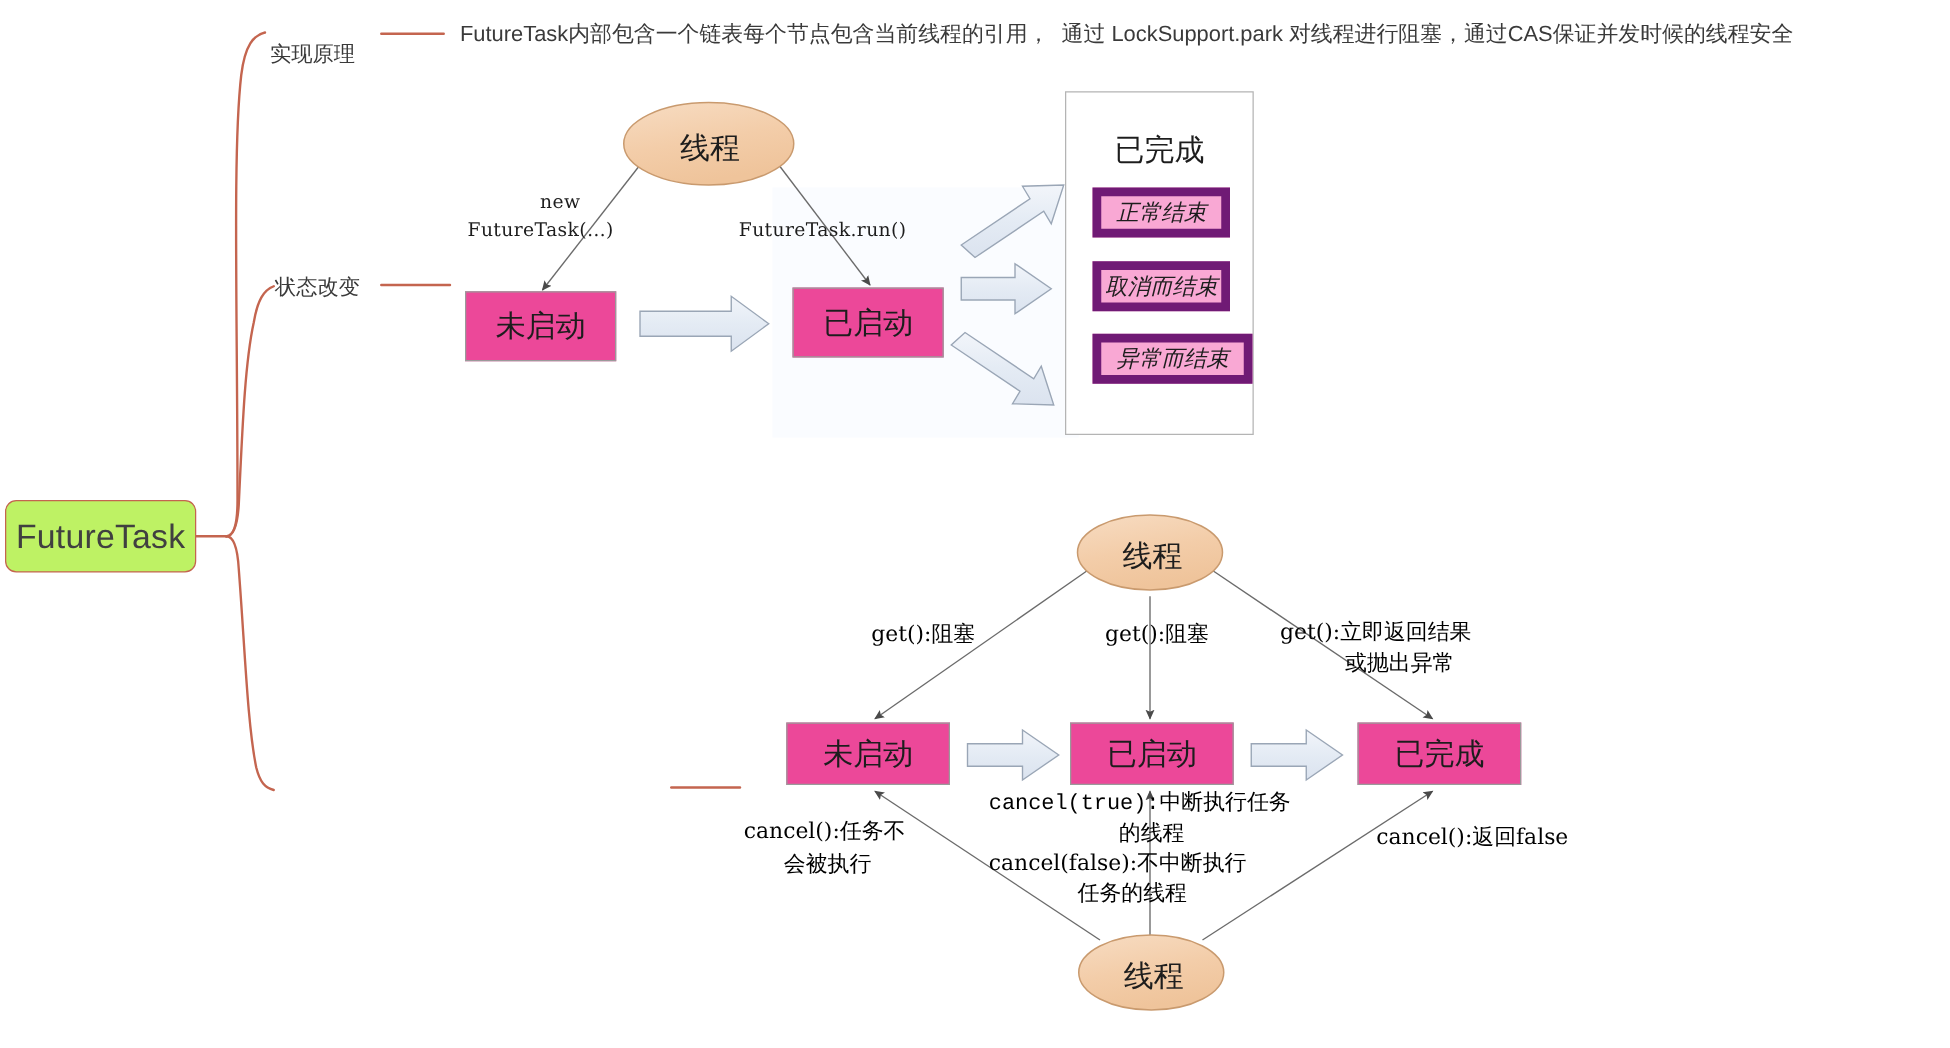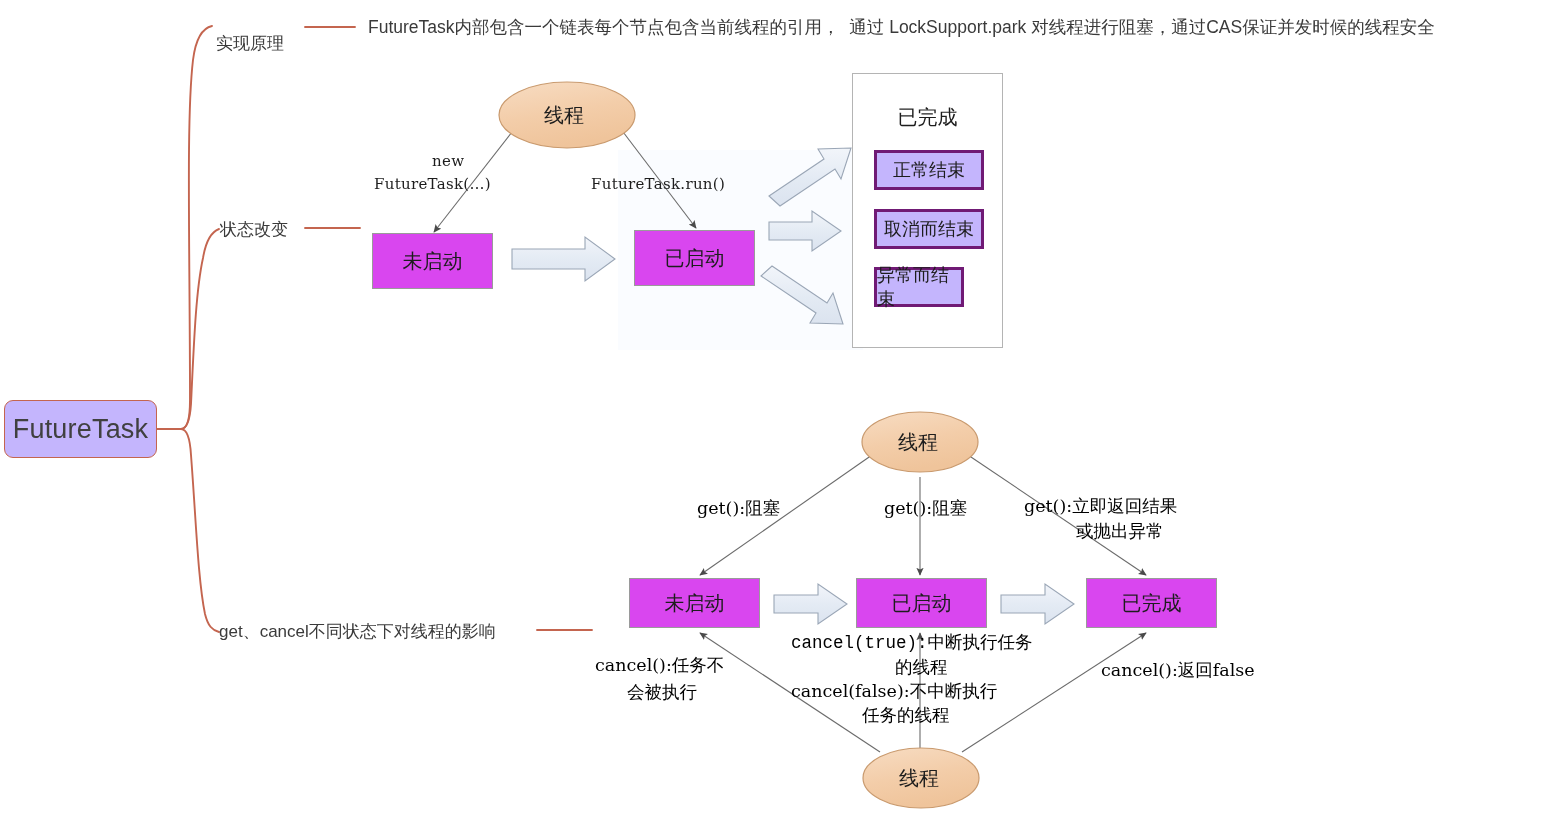--- a/index.html
+++ b/index.html
@@ -48,21 +48,21 @@
   }
   .mm-leaf-text {
     font-size: 17.5px;
     color: #3a3a3a;
     font-family: "Liberation Sans", "DejaVu Sans", sans-serif;
   }
 
   
   .fc-cjk {
     font-family: "DejaVu Serif", "Liberation Serif", serif;
-    font-size: 20px;
+    font-size: 24px;
     color: #1d1d1d;
   }
   .fc-cjk-sm {
     font-family: "DejaVu Serif", "Liberation Serif", serif;
     font-size: 18px;
     color: #1d1d1d;
   }
   .fc-mono {
     font-family: "DejaVu Serif", "Liberation Serif", serif;
     font-size: 15px;
@@ -72,53 +72,54 @@
   .fc-label {
     font-family: "DejaVu Serif", "Liberation Serif", serif;
     font-size: 17.5px;
     color: #000000;
     text-align: center;
   }
 
   
   .state-box {
     position: absolute;
-    background: #d946ef;
+    background: #ec4899;
     border: 1px solid #9a9a9a;
     box-sizing: border-box;
     display: flex;
     align-items: center;
     justify-content: center;
   }
   .done-panel {
     position: absolute;
     background: #ffffff;
     border: 1px solid #b4b4b4;
     box-sizing: border-box;
   }
   .done-title {
     position: absolute;
     left: 0;
     width: 100%;
     text-align: center;
   }
   .sub-box {
     position: absolute;
-    background: #c4b5fd;
-    border: 3px solid #701a75;
+    background: #f9a8d4;
+    border: 7px solid #701a75;
     box-sizing: border-box;
     display: flex;
     align-items: center;
     justify-content: center;
+    font-style: italic;
   }
 
   
   .root-box {
     position: absolute;
-    background: #c4b5fd;
+    background: #bef264;
     border: 1.6px solid #c4654f;
     border-radius: 9px;
     box-sizing: border-box;
     display: flex;
     align-items: center;
     justify-content: center;
   }
 </style>
 </head>
 <body>
@@ -196,21 +197,20 @@
   <div class="root-box" style="left:4px; top:400px; width:153px; height:58px;">
     <span class="mm-root-label">FutureTask</span>
   </div>
 
   <div class="txt mm-branch-label" style="left:216px; top:33px;">实现原理</div>
 
   <div class="txt mm-leaf-text" style="left:368px; top:17px;">FutureTask内部包含一个链表每个节点包含当前线程的引用，  通过 LockSupport.park 对线程进行阻塞，通过CAS保证并发时候的线程安全</div>
 
   <div class="txt mm-branch-label" style="left:220px; top:219px;">状态改变</div>
 
-  <div class="txt mm-branch-label" style="left:219px; top:621px;">get、cancel不同状态下对线程的影响</div>
 
   <div class="txt fc-cjk" style="left:544px; top:103px;">线程</div>
 
   <div class="txt fc-mono" style="left:432px; top:152px;">new</div>
   <div class="txt fc-mono" style="left:374px; top:175px;">FutureTask(…)</div>
   <div class="txt fc-mono" style="left:591px; top:175px;">FutureTask.run()</div>
 
   <div class="state-box" style="left:372px; top:233px; width:121px; height:56px;">
     <span class="fc-cjk">未启动</span>
   </div>
@@ -222,21 +222,21 @@
   <div class="done-panel" style="left:852px; top:73px; width:151px; height:275px;">
     <div class="done-title" style="top:30px;">
       <span class="fc-cjk">已完成</span>
     </div>
     <div class="sub-box" style="left:21px; top:76px; width:110px; height:40px;">
       <span class="fc-cjk-sm">正常结束</span>
     </div>
     <div class="sub-box" style="left:21px; top:135px; width:110px; height:40px;">
       <span class="fc-cjk-sm">取消而结束</span>
     </div>
-    <div class="sub-box" style="left:21px; top:193px; width:90px; height:40px;">
+    <div class="sub-box" style="left:21px; top:193px; width:128px; height:40px;">
       <span class="fc-cjk-sm">异常而结束</span>
     </div>
   </div>
 
   <div class="txt fc-cjk" style="left:898px; top:430px;">线程</div>
 
   <div class="txt fc-cjk" style="left:899px; top:766px;">线程</div>
 
   <div class="txt fc-label" style="left:697px; top:498px;">get():阻塞</div>
   <div class="txt fc-label" style="left:884px; top:498px;">get():阻塞</div>

